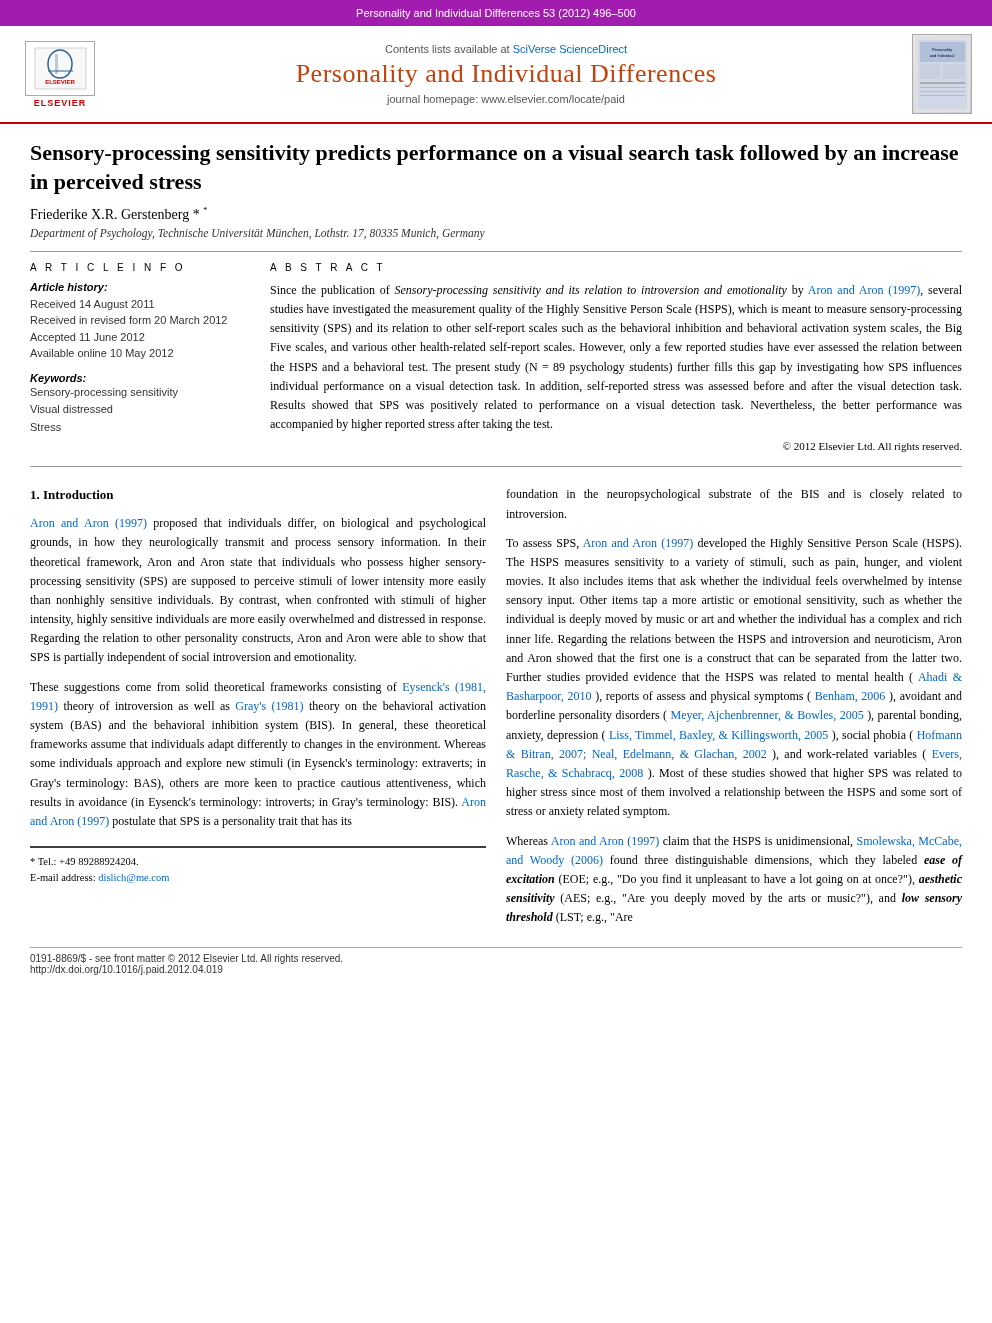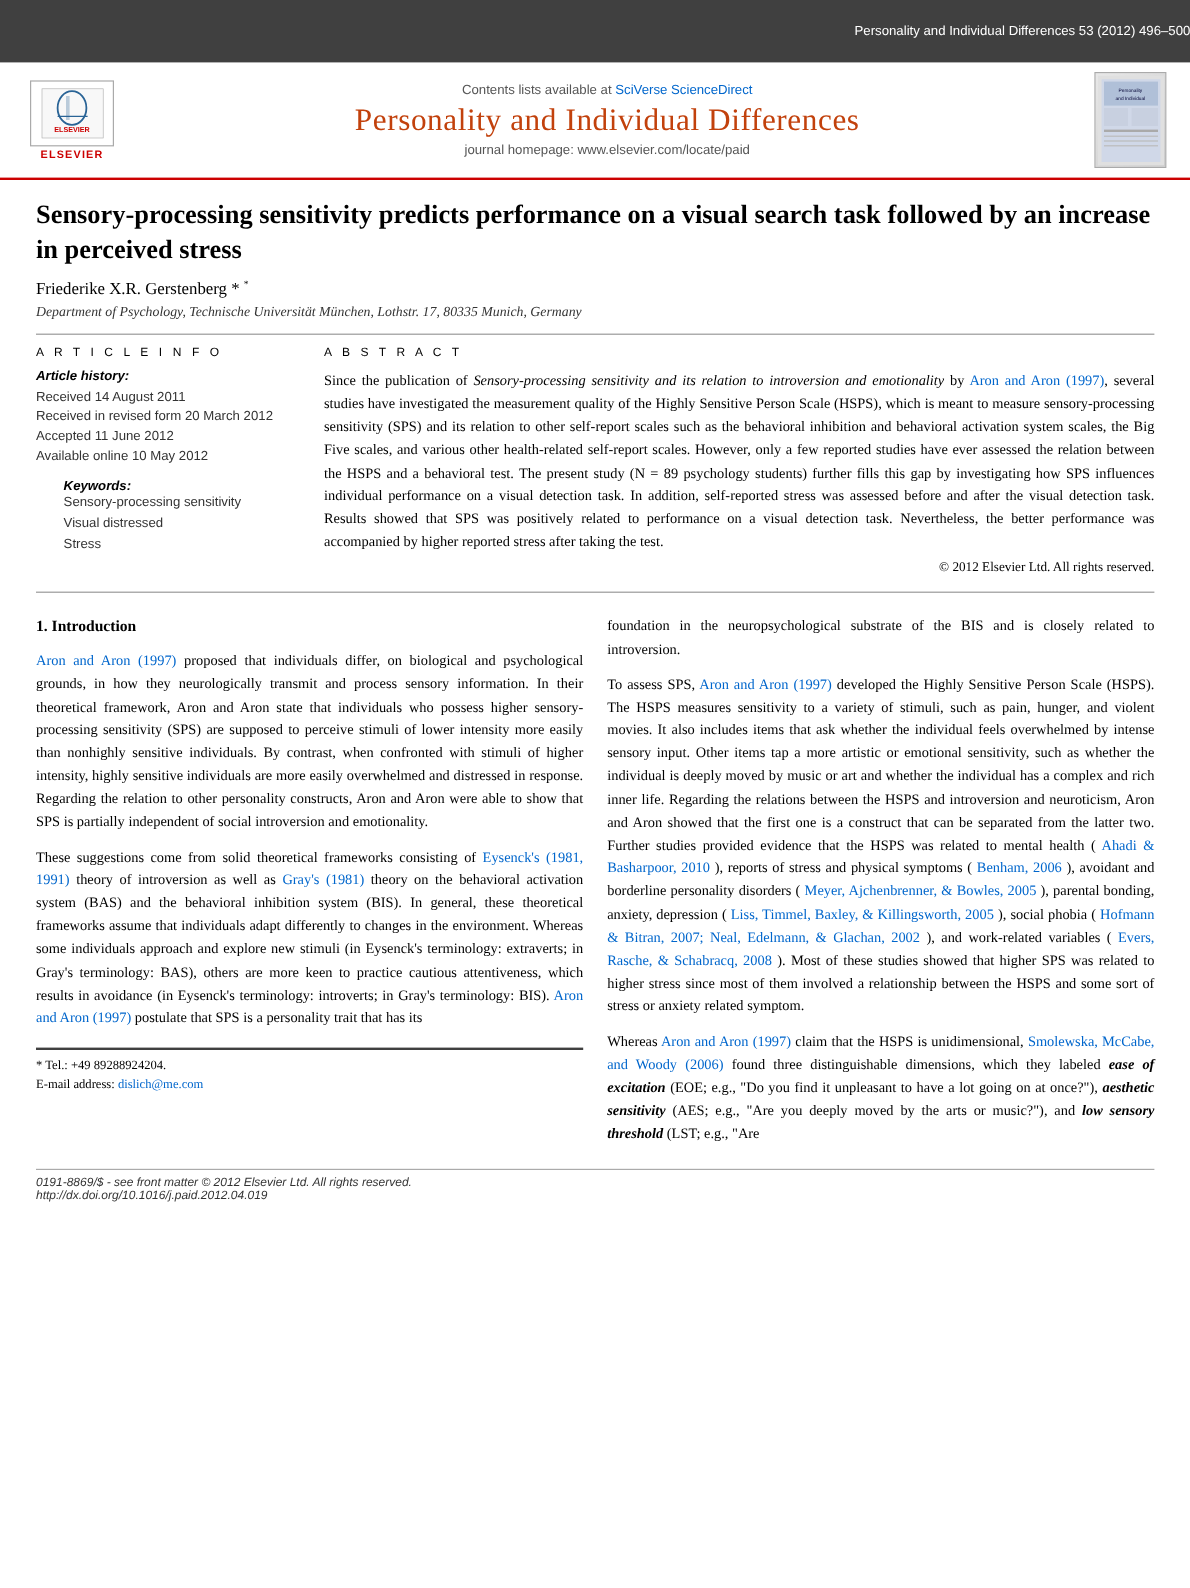--- a/index.html
+++ b/index.html
@@ -6,25 +6,25 @@
     body {
       background: #fff;
       font-family: "Times New Roman", Times, serif;
       font-size: 13px;
       color: #000;
       width: 992px;
       min-height: 1323px;
     }
 
     .top-bar {
-      background: #404040;
+      background: #a21caf;
       color: #fff;
-      text-align: right;
-      font-size: 11px;
-      padding: 20px 0;
+      text-align: center;
+      font-size: 11px;
+      padding: 7px 0;
       font-family: Arial, sans-serif;
     }
 
     .journal-header {
       border-bottom: 2px solid #c00;
       padding: 8px 20px;
       display: flex;
       align-items: center;
       justify-content: space-between;
     }
@@ -170,21 +170,20 @@
     .info-item {
       font-size: 11px;
       color: #333;
       line-height: 1.5;
     }
 
     .keywords-section {
       margin-top: 10px;
       font-size: 11px;
       font-family: Arial, sans-serif;
-      margin-left: 23px;
     }
 
     .keywords-label {
       font-style: italic;
       font-weight: bold;
       font-size: 11px;
     }
 
     .keyword-item {
       font-size: 11px;
@@ -251,21 +250,20 @@
       line-height: 1.5;
     }
 
     .bottom-ids {
       margin-top: 10px;
       font-size: 10px;
       color: #333;
       font-family: Arial, sans-serif;
       border-top: 1px solid #aaa;
       padding-top: 5px;
-      font-style: italic;
     }
 
     .italic { font-style: italic; }
     .bold { font-weight: bold; }
     .superscript { font-size: 8px; vertical-align: super; }
   </style>
 </head>
 <body>
 
 <div class="top-bar">
@@ -393,21 +391,21 @@
 
       <div class="body-para">
         foundation in the neuropsychological substrate of the BIS and is closely related to introversion.
       </div>
 
       <div class="body-para">
         <span>To assess SPS, </span>
         <a href="#" class="body-link">Aron and Aron (1997)</a>
         <span> developed the Highly Sensitive Person Scale (HSPS). The HSPS measures sensitivity to a variety of stimuli, such as pain, hunger, and violent movies. It also includes items that ask whether the individual feels overwhelmed by intense sensory input. Other items tap a more artistic or emotional sensitivity, such as whether the individual is deeply moved by music or art and whether the individual has a complex and rich inner life. Regarding the relations between the HSPS and introversion and neuroticism, Aron and Aron showed that the first one is a construct that can be separated from the latter two. Further studies provided evidence that the HSPS was related to mental health (</span>
         <a href="#" class="body-link">Ahadi &amp; Basharpoor, 2010</a>
-        <span>), reports of stress and physical symptoms (</span>
+        <span>), reports of assess and physical symptoms (</span>
         <a href="#" class="body-link">Benham, 2006</a>
         <span>), avoidant and borderline personality disorders (</span>
         <a href="#" class="body-link">Meyer, Ajchenbrenner, &amp; Bowles, 2005</a>
         <span>), parental bonding, anxiety, depression (</span>
         <a href="#" class="body-link">Liss, Timmel, Baxley, &amp; Killingsworth, 2005</a>
         <span>), social phobia (</span>
         <a href="#" class="body-link">Hofmann &amp; Bitran, 2007; Neal, Edelmann, &amp; Glachan, 2002</a>
         <span>), and work-related variables (</span>
         <a href="#" class="body-link">Evers, Rasche, &amp; Schabracq, 2008</a>
         <span>). Most of these studies showed that higher SPS was related to higher stress since most of them involved a relationship between the HSPS and some sort of stress or anxiety related symptom.</span>

